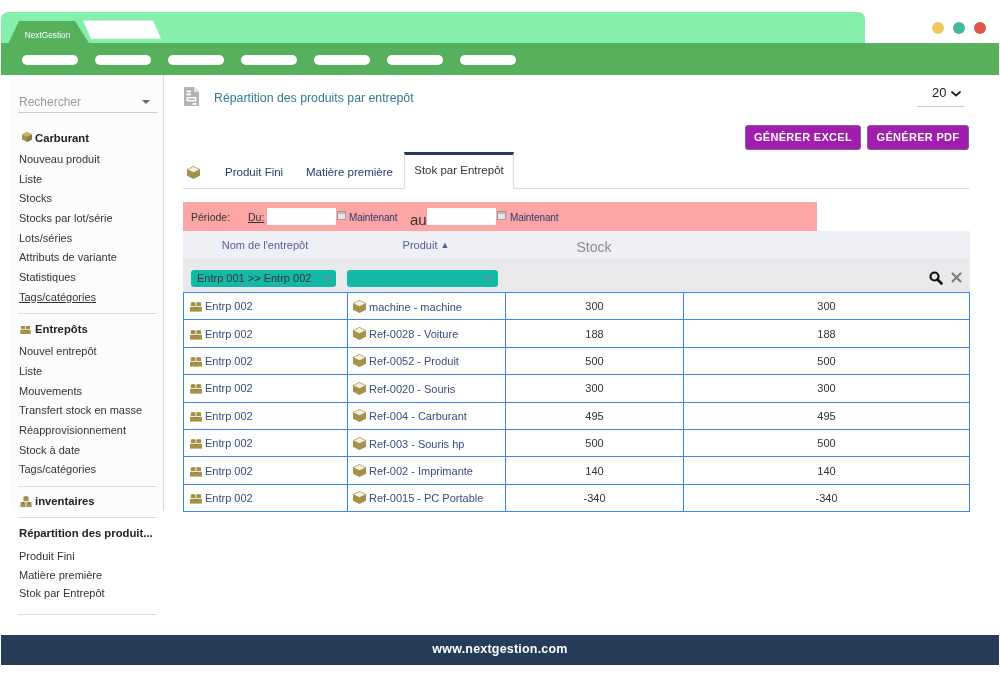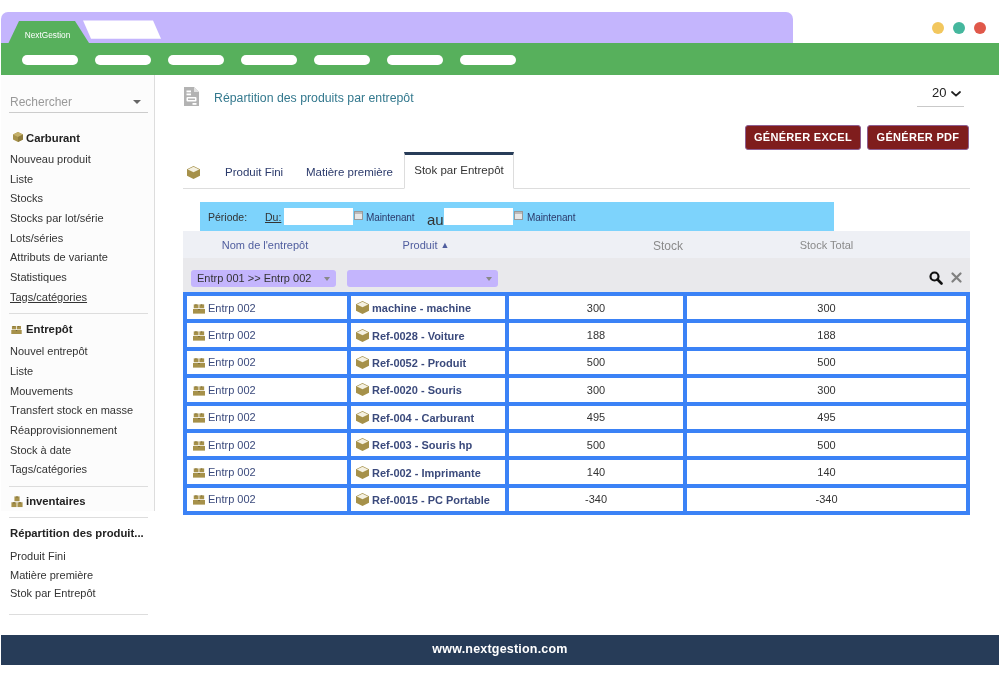--- a/index.html
+++ b/index.html
@@ -1,38 +1,38 @@
 <!DOCTYPE html>
 <html><head>
 <meta charset="utf-8">
 <style>
 * { margin:0; padding:0; box-sizing:border-box; }
 html,body { width:1000px; height:679px; background:#fff; font-family:"Liberation Sans", sans-serif; overflow:hidden; }
 .abs { position:absolute; }
 
-#topbar { left:1px; top:12px; width:792px; height:31px; background:#c4b5fd; border-radius:7px 7px 0 0; }
+#topbar { left:1px; top:12px; width:864px; height:31px; background:#86efac; border-radius:7px 7px 0 0; }
 #greenbar { left:1px; top:43px; width:998px; height:32px; background:#57b05c; }
 .pill { position:absolute; top:12px; height:10px; width:56px; background:#fff; border-radius:5px; }
 .dot { position:absolute; top:10px; width:12px; height:12px; border-radius:50%; }
 
-#sidebar { left:1px; top:75px; width:154px; height:436px; background:#fcfcfc; border-right:1px solid #ddd; }
+#sidebar { left:10px; top:75px; width:154px; height:436px; background:#fcfcfc; border-right:1px solid #ddd; }
 #sidebar .item { position:absolute; left:9px; font-size:11px; color:#333; white-space:nowrap; }
 #sidebar .hdr { position:absolute; left:10px; font-size:11.3px; color:#222; font-weight:bold; white-space:nowrap; }
 #sidebar .div { position:absolute; left:8px; width:139px; height:1px; background:#ddd; }
 .gicon { position:absolute; }
-.btn { position:absolute; top:125px; height:25px; background:#7f1d1d; border:1px solid #8d5f92; border-radius:3px; color:#fff; font-size:11px; font-weight:bold; text-align:center; line-height:23px; letter-spacing:.3px; }
-#periode { left:200px; top:202px; width:634px; height:29px; background:#7dd3fc; }
+.btn { position:absolute; top:125px; height:25px; background:#a21caf; border:1px solid #8d5f92; border-radius:3px; color:#fff; font-size:11px; font-weight:bold; text-align:center; line-height:23px; letter-spacing:.3px; }
+#periode { left:183px; top:202px; width:634px; height:29px; background:#fca5a5; }
 #headrow { left:183px; top:231px; width:787px; height:27px; background:#eef0f5; }
 #filterrow { left:183px; top:258px; width:787px; height:34px; background:#e9e9ec; }
-.sel { position:absolute; background:#c4b5fd; border-radius:3px; height:17px; font-size:11px; color:#333; }
+.sel { position:absolute; background:#14b8a6; border-radius:3px; height:17px; font-size:11px; color:#333; }
 .caret { position:absolute; width:0; height:0; border-left:4px solid transparent; border-right:4px solid transparent; border-top:4px solid #888; }
 table#tbl { position:absolute; left:183px; top:292px; width:787px; border-collapse:collapse; }
-#tbl td { border:4px solid #3b82f6; height:27.4px; font-size:11px; padding:0; }
+#tbl td { border:1px solid #3b82f6; height:27.4px; font-size:11px; padding:0; }
 #tbl td.c1 { width:164px; padding-left:6px; color:#3b4a7c; }
-#tbl td.c2 { width:158px; padding-left:5px; color:#3b4a7c;font-weight:bold; }
+#tbl td.c2 { width:158px; padding-left:5px; color:#3b4a7c; }
 #tbl td.c3 { width:178px; text-align:center; color:#333; }
 #tbl td.c4 { text-align:center; color:#333; }
 .rowico { display:inline-block; vertical-align:-2px; margin-right:3px; }
 #footer { left:1px; top:635px; width:998px; height:30px; background:#273c58; color:#fff; font-size:12.5px; font-weight:bold; letter-spacing:.2px; text-align:center; line-height:29px; }
 .nv { color:#2b3a6b; }
 </style>
 </head>
 <body>
 
 <div class="abs" id="topbar">
@@ -78,21 +78,21 @@
   <div class="div" style="top:238px;"></div>
 
   <svg class="gicon" style="left:10px; top:251px;" width="11" height="8" viewBox="0 0 13 10">
       <rect x="0.8" y="0" width="5.2" height="4.2" fill="#a6914a"></rect>
       <polygon points="2.2,0 4.2,0 3.2,1.4" fill="#6e6133"></polygon>
       <rect x="6.9" y="0" width="5.2" height="4.2" fill="#a6914a"></rect>
       <polygon points="8.3,0 10.3,0 9.3,1.4" fill="#6e6133"></polygon>
       <rect x="0" y="5" width="13" height="5" fill="#a6914a"></rect>
       <polygon points="5.4,5 7.6,5 6.5,6.6" fill="#6e6133"></polygon>
     </svg>
-  <div class="hdr" style="left:25px; top:248px;">Entrepôt</div>
+  <div class="hdr" style="left:25px; top:248px;">Entrepôts</div>
   <div class="item" style="top:270px;">Nouvel entrepôt</div>
   <div class="item" style="top:290px;">Liste</div>
   <div class="item" style="top:310px;">Mouvements</div>
   <div class="item" style="top:329px;">Transfert stock en masse</div>
   <div class="item" style="top:349px;">Réapprovisionnement</div>
   <div class="item" style="top:369px;">Stock à date</div>
   <div class="item" style="top:388px;">Tags/catégories</div>
   <div class="div" style="top:411px;"></div>
 
   <svg class="gicon" style="left:10px; top:421px;" width="12" height="12" viewBox="0 0 14 13">
@@ -150,22 +150,21 @@
   <div class="abs nv" style="left:166px; top:10px; font-size:10px; letter-spacing:-0.1px;">Maintenant</div>
   <div class="abs" style="left:227px; top:9px; font-size:15px; color:#333;">au:</div>
   <div class="abs" style="left:244px; top:6px; width:69px; height:17px; background:#fff;"></div>
   <div class="abs" style="left:314px; top:9px; width:9px; height:9px; background:#e6e6e6; border:1px solid #999; box-shadow:inset 0 2px 0 #bbb;"></div>
   <div class="abs nv" style="left:327px; top:10px; font-size:10px; letter-spacing:-0.1px;">Maintenant</div>
 </div>
 
 <div class="abs" id="headrow">
   <div class="abs" style="left:0; top:8px; width:164px; text-align:center; font-size:11px; color:#4f5d9e;">Nom de l'entrepôt</div>
   <div class="abs" style="left:164px; top:8px; width:158px; text-align:center; font-size:11px; color:#4f5d9e;">Produit <span style="font-size:9px; vertical-align:1px;">▲</span></div>
-  <div class="abs" style="left:322px; top:8px; width:178px; text-align:right; font-size:12px; color:#8a8a8a;">Stock</div>
-  <div class="abs" style="left:500px; top:8px; width:287px; text-align:center; font-size:11px; color:#8a8a8a;">Stock Total</div>
+  <div class="abs" style="left:322px; top:8px; width:178px; text-align:center; font-size:14px; color:#8a8a8a;">Stock</div>
 </div>
 
 <div class="abs" id="filterrow">
   <div class="sel" style="left:8px; top:12px; width:145px; padding:2px 0 0 6px;">Entrp 001 &gt;&gt; Entrp 002</div>
   <div class="caret" style="left:141px; top:19px; border-left-width:3.5px; border-right-width:3.5px; border-top-width:4.5px;"></div>
   <div class="sel" style="left:164px; top:12px; width:151px;"></div>
   <div class="caret" style="left:303px; top:19px; border-left-width:3.5px; border-right-width:3.5px; border-top-width:4.5px;"></div>
   <svg class="abs" style="left:746px; top:13px;" width="14" height="14" viewBox="0 0 14 14">
       <circle cx="5.5" cy="5.5" r="4" stroke="#111" stroke-width="2.2" fill="none"></circle>
       <line x1="8.5" y1="8.5" x2="12.5" y2="12.5" stroke="#111" stroke-width="2.6" stroke-linecap="round"></line>

